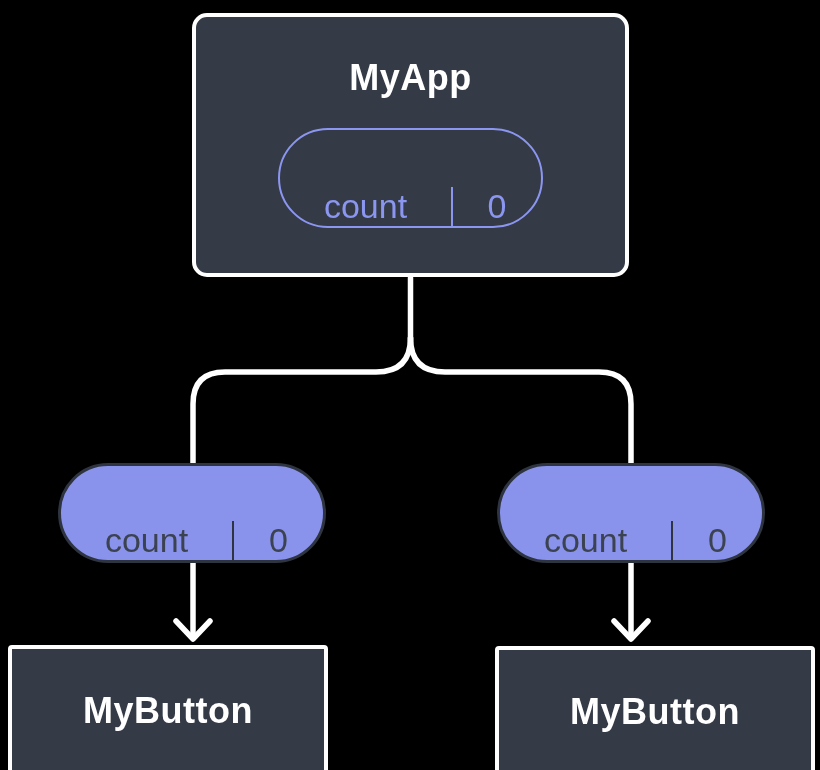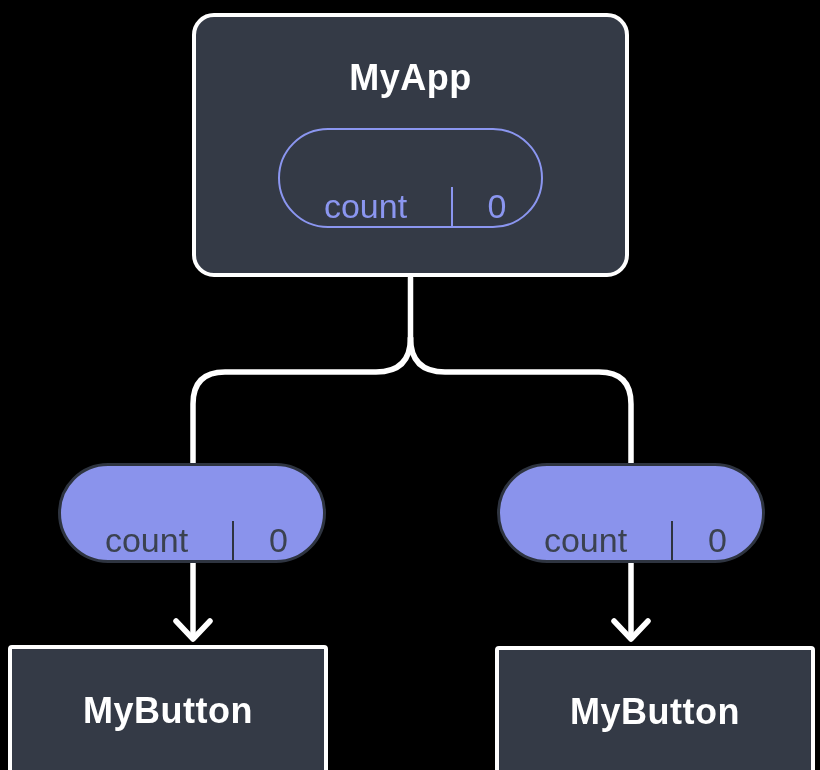--- a/index.html
+++ b/index.html
@@ -33,21 +33,21 @@
     box-sizing: border-box;
     background: var(--slate, #343A46);
     border: 4px solid var(--line, #fff);
     z-index: 2;
   }
   .root-box {
     left: 192px;
     top: 13px;
     width: 437px;
     height: 264px;
-    border-radius: 22px;
+    border-radius: 15px;
   }
   .root-title {
     position: absolute;
     left: 0;
     top: 40px;
     width: 100%;
     text-align: center;
     color: #fff;
     font-size: 36px;
     font-weight: 700;

